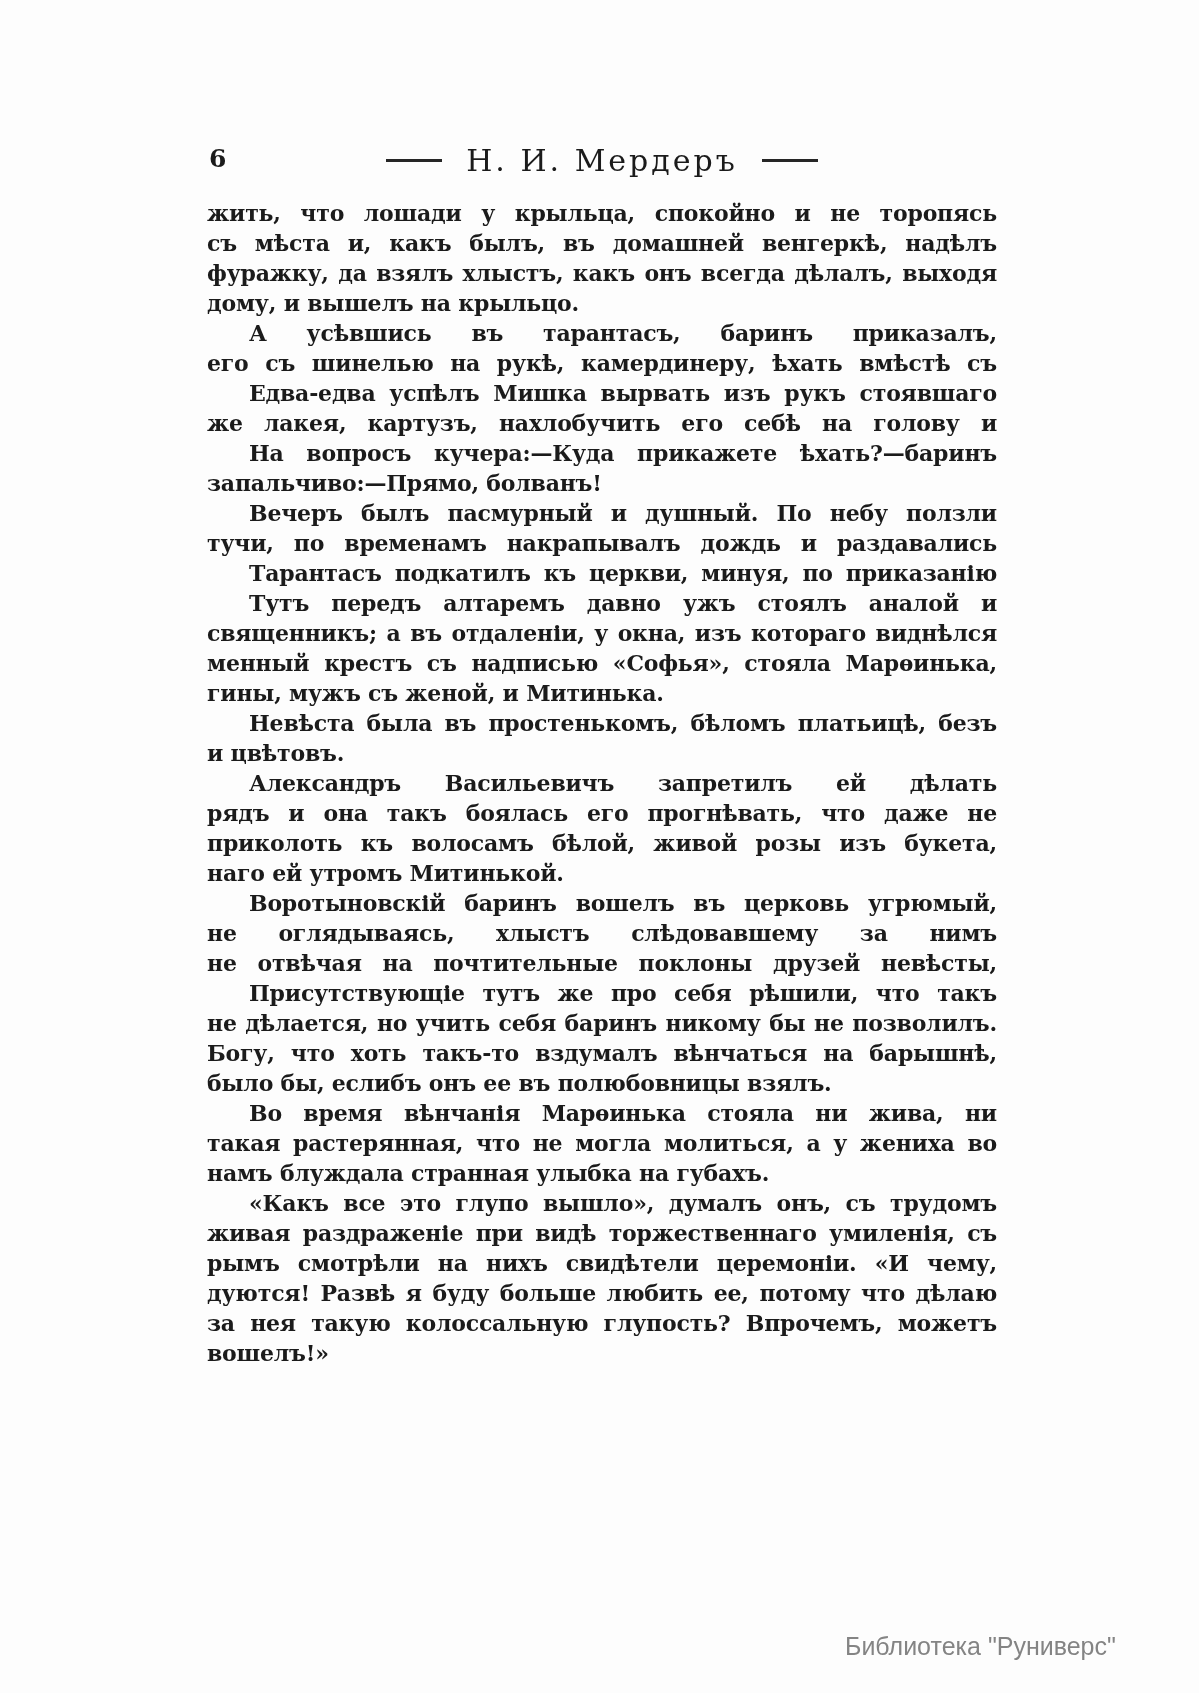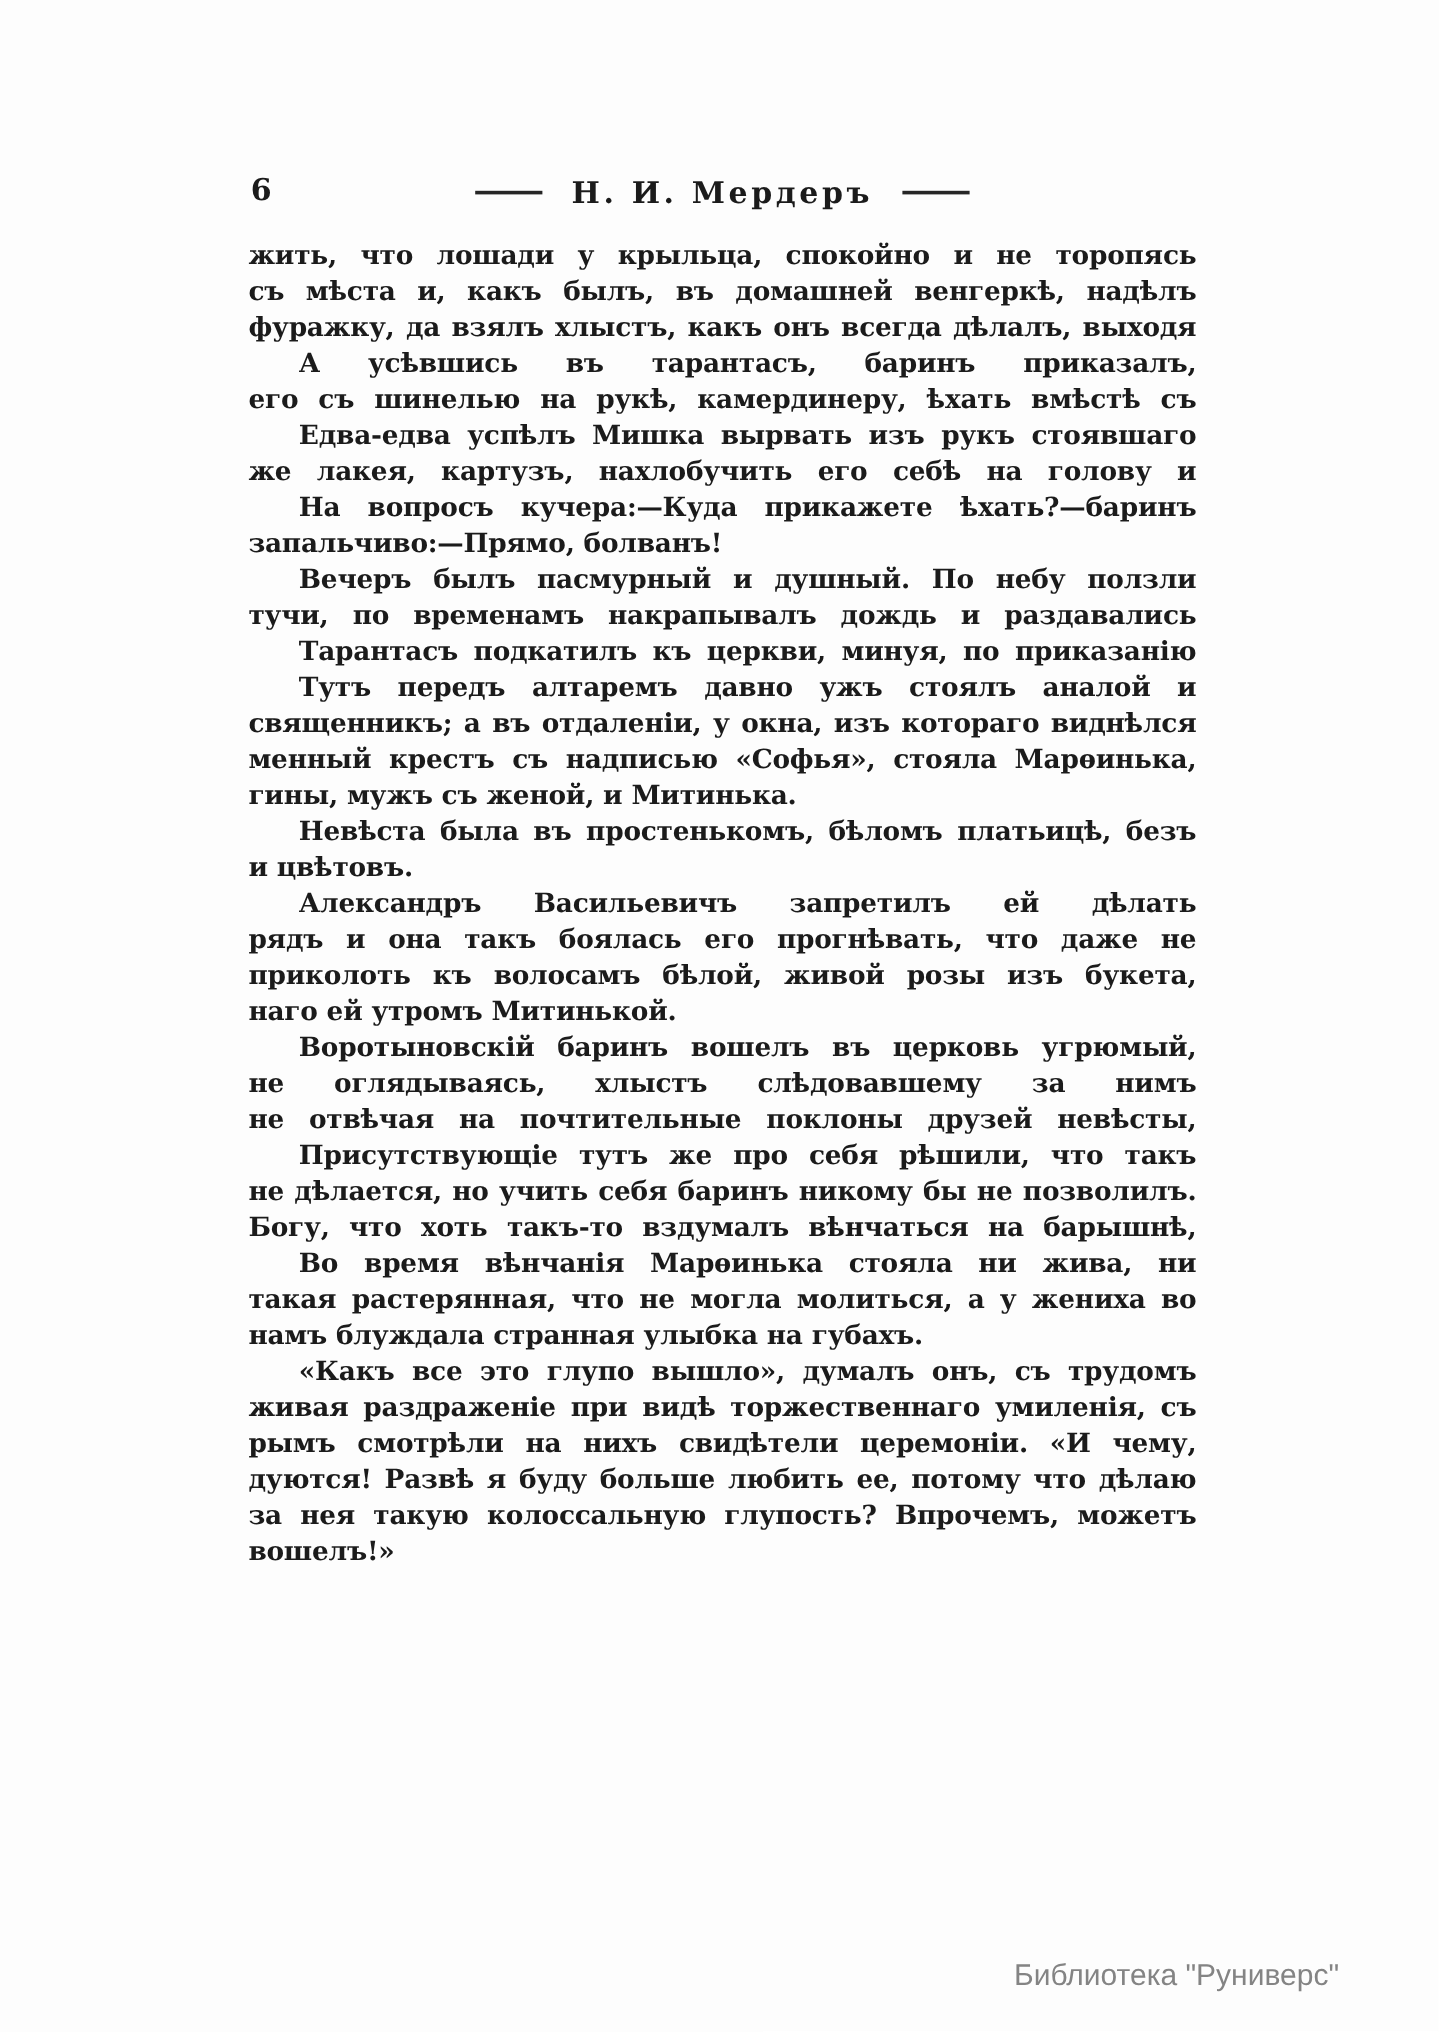--- a/index.html
+++ b/index.html
@@ -43,22 +43,22 @@
     justify-content: center;
     gap: 24px;
   }
   .header-rule {
     display: inline-block;
     width: 56px;
     height: 3px;
     background: #262626;
   }
   .running-title {
-    font-size: 25px;
-    font-weight: 700;
+    font-size: 30px;
+    font-weight: 400;
     letter-spacing: 3px;
     white-space: nowrap;
   }
   
   .text-block {
     position: absolute;
     left: 207px;
     top: 198px;
     width: 790px;
   }
@@ -100,20 +100,21 @@
       <span class="running-title">Н. И. Мердеръ</span>
       <span class="header-rule"></span>
     </div>
   </header>
 
   <main class="text-block" id="text-block">
       <div class="para">
         <div class="line">жить, что лошади у крыльца, спокойно и не торопясь поднялся</div>
         <div class="line">съ мѣста и, какъ былъ, въ домашней венгеркѣ, надѣлъ только</div>
         <div class="line">фуражку, да взялъ хлыстъ, какъ онъ всегда дѣлалъ, выходя изъ</div>
+        <div class="line last">дому, и вышелъ на крыльцо.</div>
       </div>
       <div class="para">
         <div class="line indent">А усѣвшись въ тарантасъ, баринъ приказалъ, провожавшему</div>
         <div class="line last">его съ шинелью на рукѣ, камердинеру, ѣхать вмѣстѣ съ нимъ.</div>
       </div>
       <div class="para">
         <div class="line indent">Едва-едва успѣлъ Мишка вырвать изъ рукъ стоявшаго тутъ</div>
         <div class="line">же лакея, картузъ, нахлобучить его себѣ на голову и вскараб-</div>
       </div>
       <div class="para">
@@ -145,20 +146,21 @@
       </div>
       <div class="para">
         <div class="line indent">Воротыновскій баринъ вошелъ въ церковь угрюмый, протянулъ,</div>
         <div class="line">не оглядываясь, хлыстъ слѣдовавшему за нимъ камердинеру и,</div>
         <div class="line">не отвѣчая на почтительные поклоны друзей невѣсты, подошелъ</div>
       </div>
       <div class="para">
         <div class="line indent">Присутствующіе тутъ же про себя рѣшили, что такъ никогда</div>
         <div class="line">не дѣлается, но учить себя баринъ никому бы не позволилъ. Слава</div>
         <div class="line">Богу, что хоть такъ-то вздумалъ вѣнчаться на барышнѣ, хуже</div>
+        <div class="line last">было бы, еслибъ онъ ее въ полюбовницы взялъ.</div>
       </div>
       <div class="para">
         <div class="line indent">Во время вѣнчанія Марѳинька стояла ни жива, ни мертва, и</div>
         <div class="line">такая растерянная, что не могла молиться, а у жениха во време-</div>
         <div class="line last">намъ блуждала странная улыбка на губахъ.</div>
       </div>
       <div class="para">
         <div class="line indent">«Какъ все это глупо вышло», думалъ онъ, съ трудомъ сдер-</div>
         <div class="line">живая раздраженіе при видѣ торжественнаго умиленія, съ кото-</div>
         <div class="line">рымъ смотрѣли на нихъ свидѣтели церемоніи. «И чему, ослы, ра-</div>

